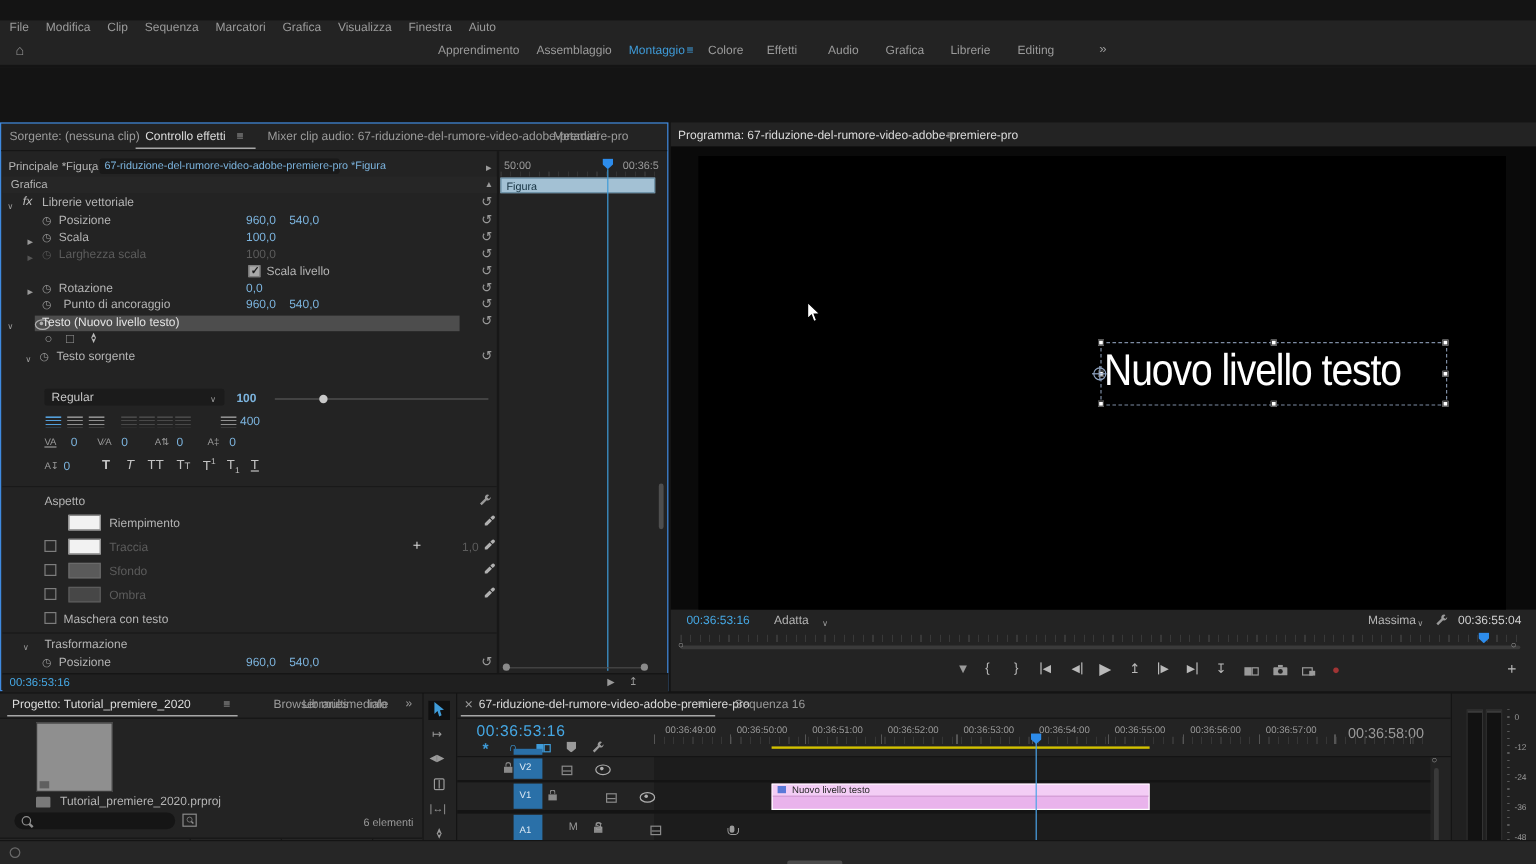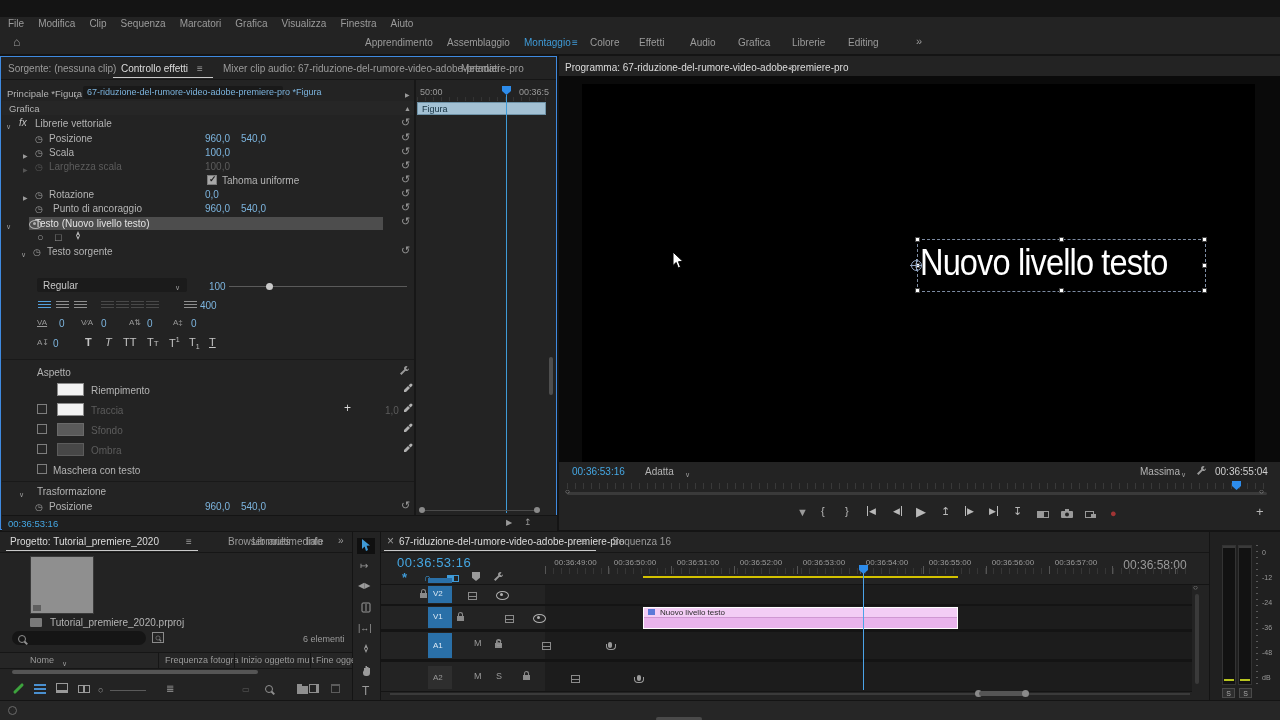--- a/index.html
+++ b/index.html
@@ -1,21 +1,21 @@
 <!DOCTYPE html>
 <html><head>
 <meta charset="utf-8">
 <style>
   html,body{margin:0;padding:0;background:#101010;}
   #app{position:relative;width:1280px;height:720px;background:#141414;overflow:hidden;
        font-family:"Liberation Sans",sans-serif;font-size:10px;color:#c8c8c8;
        -webkit-font-smoothing:antialiased;cursor:default;}
   .abs{position:absolute;}
   .nw{white-space:nowrap;}
-  .panel{position:absolute;background:#232323;}
+  .panel{position:absolute;background:#232323;margin-top:46px;}
   .tab{font-size:10px;color:#9b9b9b;white-space:nowrap;}
   .tab.on{color:#dcdcdc;}
   .uline{position:absolute;height:1px;background:#c9c9c9;}
   .val{color:#7cb4de;}
   .dimv{color:#5c5c5c;}
   .lbl{color:#b4b4b4;}
   .tc{color:#45a7e3;}
   .g{color:#9a9a9a;}
   
   .g-menu::before{content:"\2261";}
@@ -153,21 +153,21 @@
     <span class="abs val" style="left:204px;top:90px;">100,0</span>
     <span class="abs g-reset g" style="left:400px;top:88px;"></span>
 
     <span class="abs g-tri-r" style="left:22px;top:106px;color:#555;"></span>
     <span class="abs g-watch" style="left:34px;top:104px;color:#555;"></span>
     <span class="abs nw dimv" style="left:48px;top:104px;">Larghezza scala</span>
     <span class="abs dimv" style="left:204px;top:104px;">100,0</span>
     <span class="abs g-reset g" style="left:400px;top:102px;"></span>
 
     <span class="cb on abs" style="left:206px;top:118px;"></span>
-    <span class="abs nw lbl" style="left:221px;top:118px;">Tahoma uniforme</span>
+    <span class="abs nw lbl" style="left:221px;top:118px;">Scala livello</span>
     <span class="abs g-reset g" style="left:400px;top:116px;"></span>
 
     <span class="abs g-tri-r g" style="left:22px;top:134px;"></span>
     <span class="abs g-watch g" style="left:34px;top:132px;"></span>
     <span class="abs nw lbl" style="left:48px;top:132px;">Rotazione</span>
     <span class="abs val" style="left:204px;top:132px;">0,0</span>
     <span class="abs g-reset g" style="left:400px;top:130px;"></span>
 
     <span class="abs g-watch g" style="left:34px;top:146px;"></span>
     <span class="abs nw lbl" style="left:52px;top:146px;">Punto di ancoraggio</span>
@@ -198,21 +198,21 @@
     <span class="abs nw lbl" style="left:46px;top:189px;">Testo sorgente</span>
     <span class="abs g-reset g" style="left:400px;top:187px;"></span>
 
     
 
     
     <div class="dd" style="left:36px;top:221px;width:150px;height:14px;">
       <span class="abs nw" style="left:6px;top:2px;">Regular</span>
       <span class="abs g-chev g" style="left:138px;top:3px;"></span>
     </div>
-    <span class="abs val" style="left:208px;top:224px;">100</span>
+    <span class="abs val" style="left:196px;top:224px;font-weight:bold;">100</span>
     <div class="slider-line" style="left:228px;top:229px;width:178px;"></div>
     <div class="knob" style="left:265px;top:226px;"></div>
 
     
     <span class="alni on abs" style="left:37px;top:244px;"></span>
     <span class="alni abs" style="left:55px;top:244px;"></span>
     <span class="alni abs" style="left:73px;top:244px;"></span>
     <span class="alni faint abs" style="left:100px;top:244px;"></span>
     <span class="alni faint abs" style="left:115px;top:244px;"></span>
     <span class="alni faint abs" style="left:130px;top:244px;"></span>

